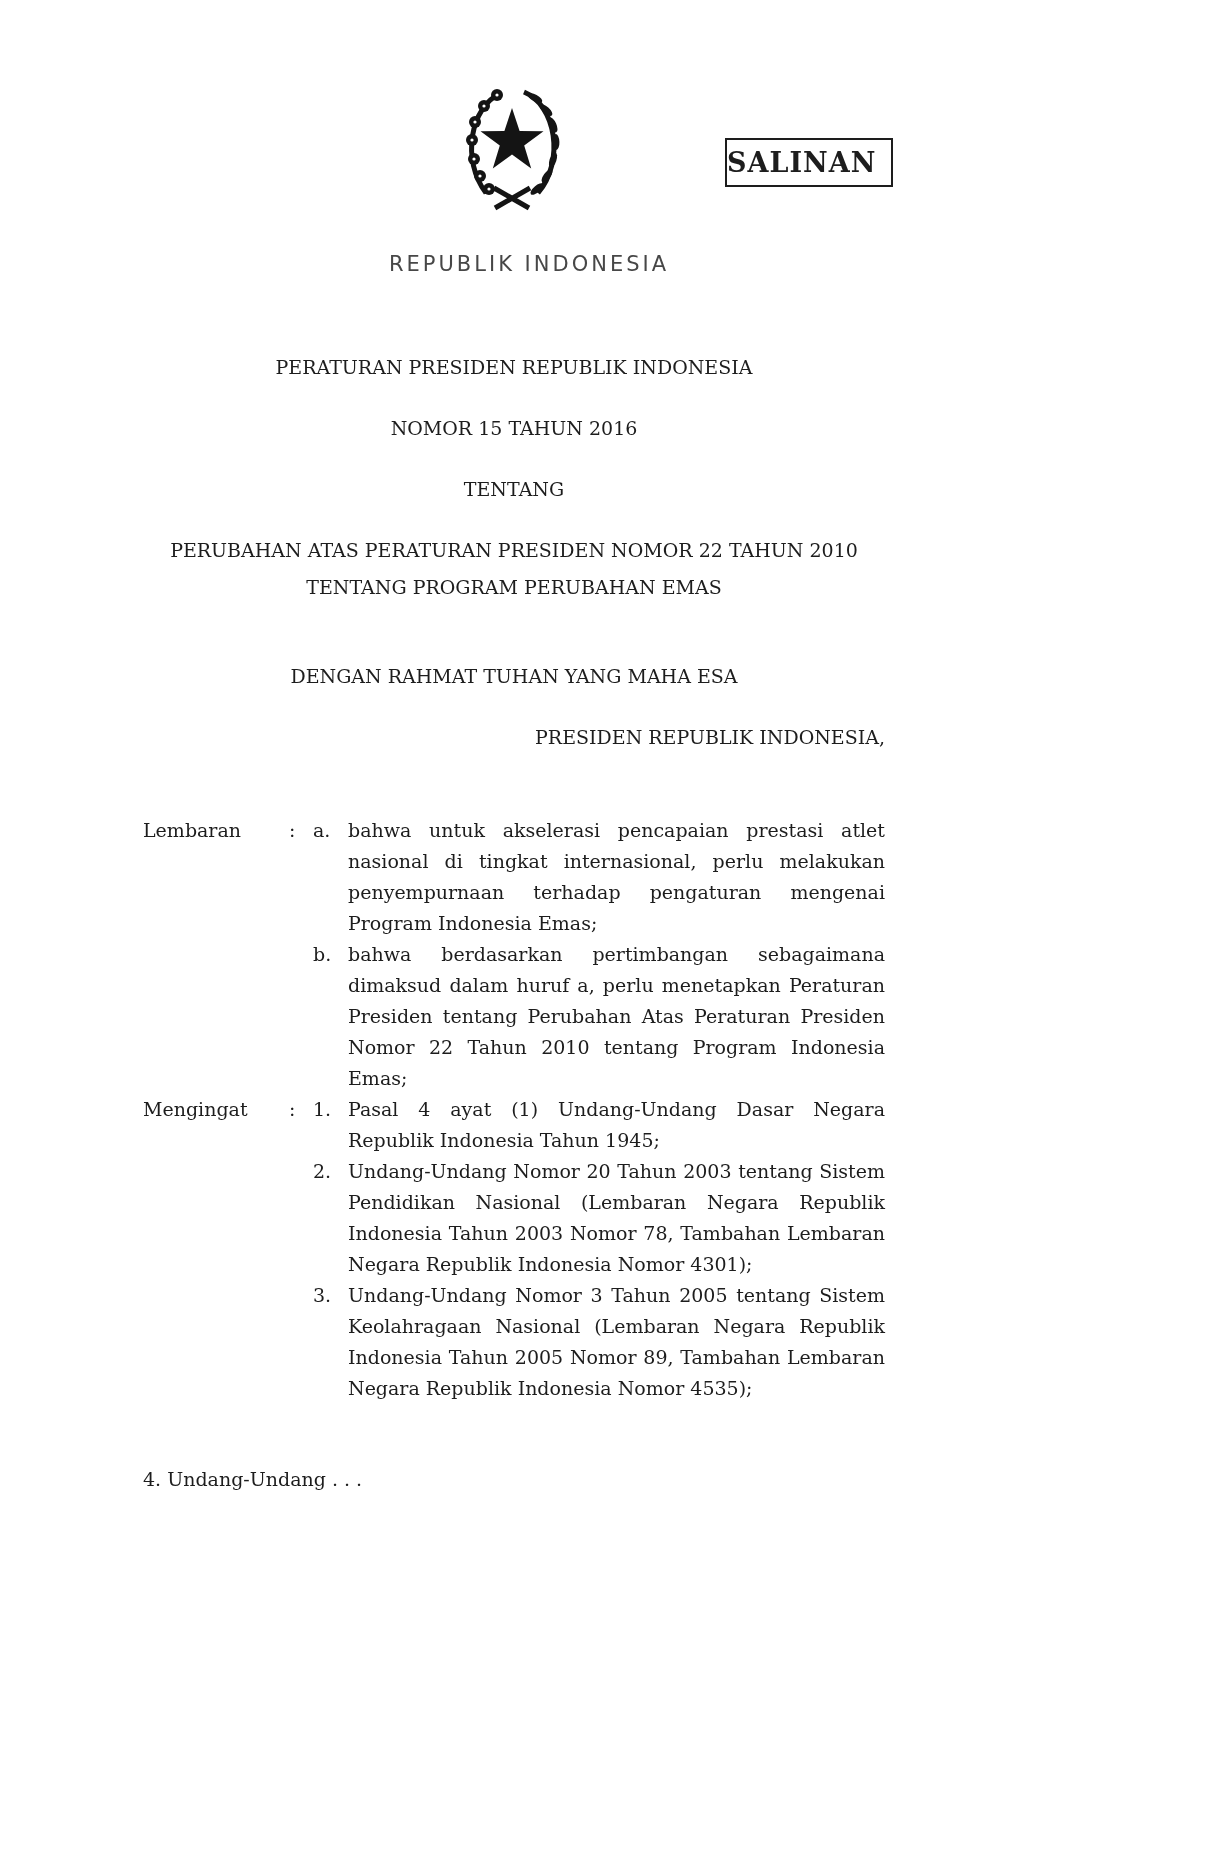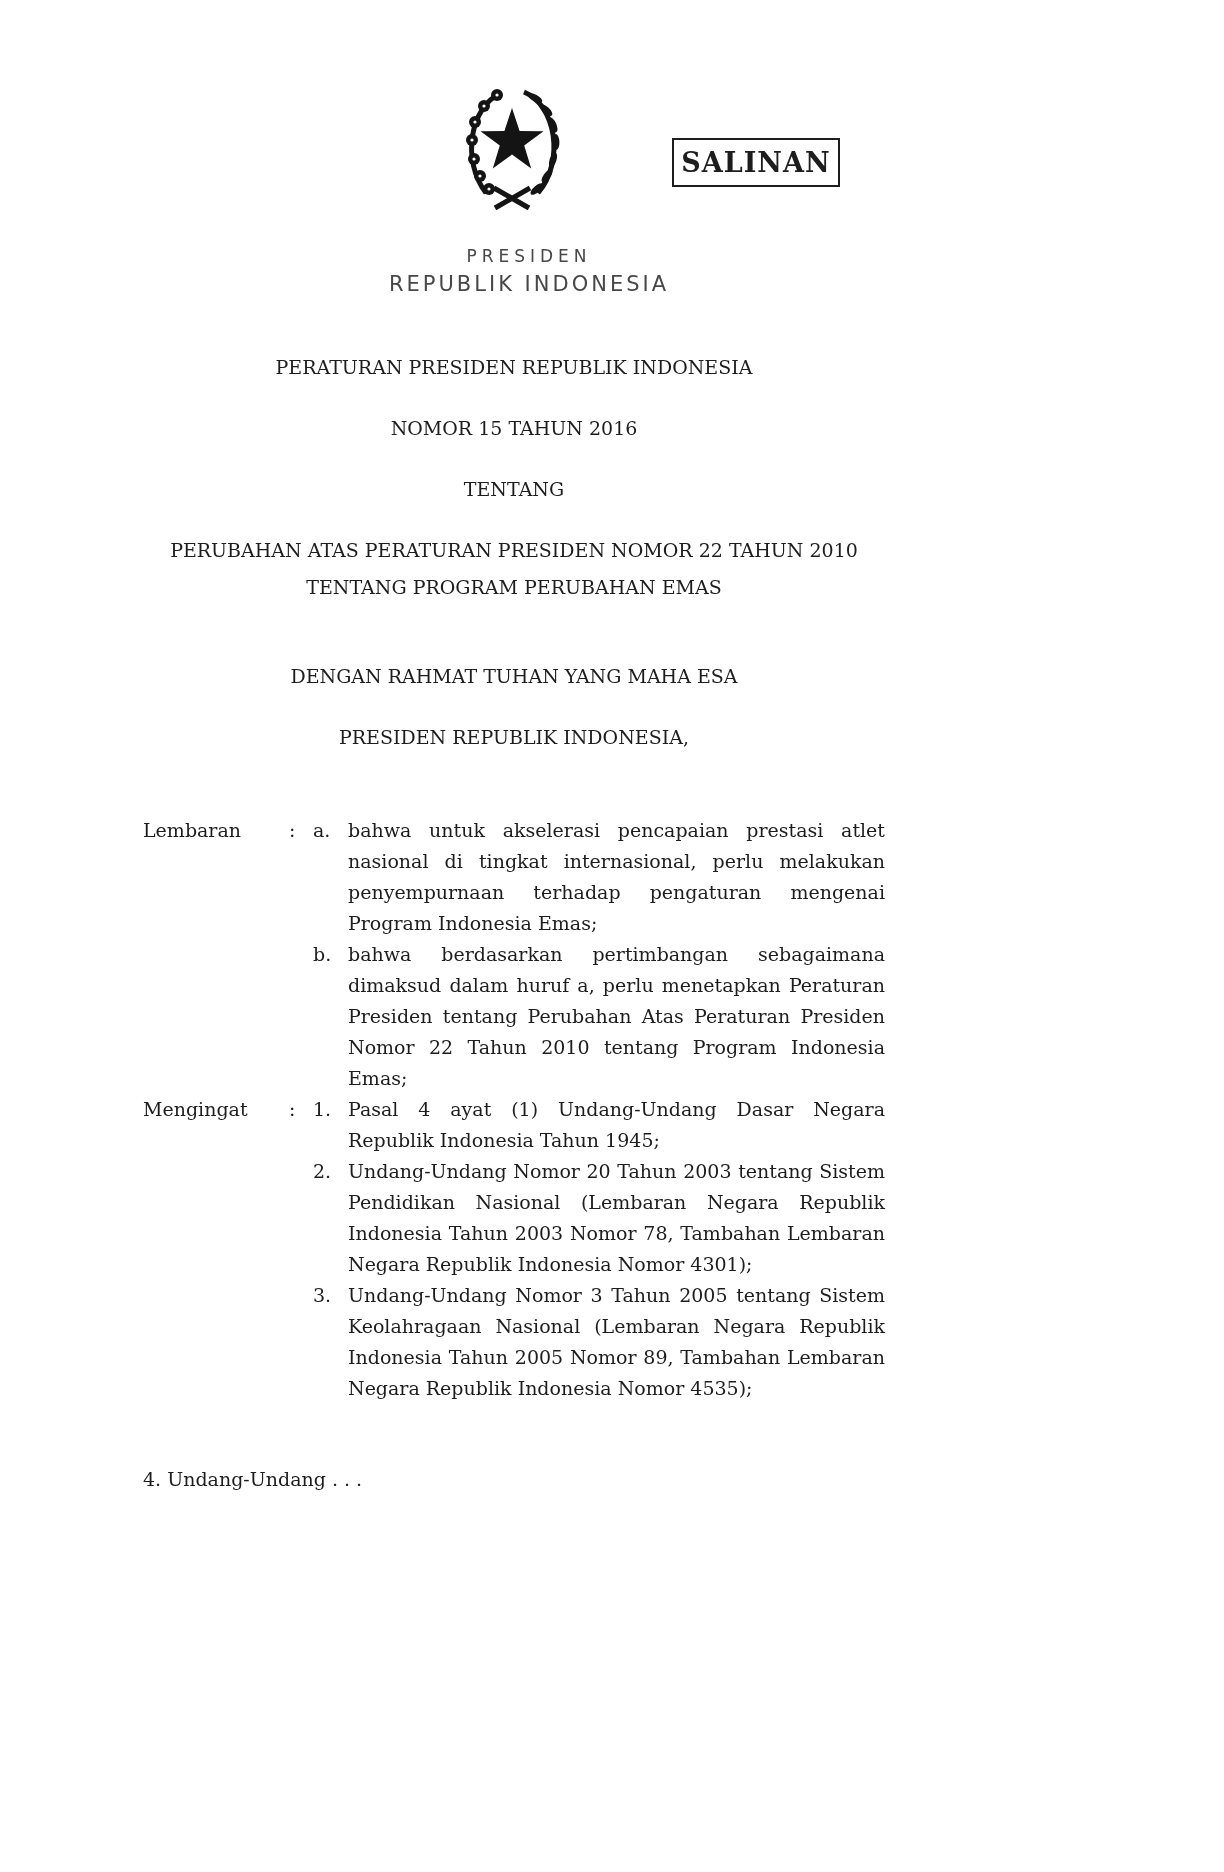--- a/index.html
+++ b/index.html
@@ -10,28 +10,27 @@
     height: 1872px;
     background: #ffffff;
     font-family: "DejaVu Serif", "Liberation Serif", serif;
     color: #1d1d1d;
     overflow: hidden;
   }
 
   
   .stamp-box {
     position: absolute;
-    left: 672px;
+    left: 725px;
     top: 138px;
     width: 168px;
     height: 49px;
     border: 2px solid #1d1d1d;
     display: flex;
     align-items: center;
-    justify-content: center;
   }
   .stamp-box span {
     font-size: 27px;
     font-weight: bold;
     letter-spacing: 1px;
   }
 
   
   .emblem {
     position: absolute;
@@ -61,21 +60,21 @@
     top: 352px;
     width: 742px;
     font-size: 19px;
     line-height: 31px;
   }
 
   .title-block { text-align: center; }
   .title-line { margin: 0 0 30px 0; }
   .title-line.tight { margin-bottom: 6px; }
   .title-line.gap-before { margin-top: 58px; }
-  .title-line.small-gap-before { margin-top: 30px; }
+  .title-line.small-gap-before { margin-top: 30px; text-align: right; }
 
   
   .clauses { margin-top: 62px; }
   .clause { display: flex; align-items: flex-start; }
   .clause-label { width: 146px; flex: none; }
   .clause-colon { width: 24px; flex: none; }
   .clause-items { flex: 1; min-width: 0; }
   .item { display: flex; align-items: flex-start; }
   .item-marker { width: 35px; flex: none; }
   .item-text { flex: 1; min-width: 0; text-align: justify; }
@@ -129,21 +128,20 @@
         <ellipse cx="116" cy="80" rx="8" ry="3.4" transform="rotate(108 116 80)"></ellipse>
         <ellipse cx="110" cy="96" rx="8" ry="3.4" transform="rotate(126 110 96)"></ellipse>
         <ellipse cx="100" cy="109" rx="8" ry="3.4" transform="rotate(140 100 109)"></ellipse>
       </g>
 
       <path d="M58 128 L93 108 M57 108 L92 128" stroke="#141414" stroke-width="5" fill="none"></path>
     </svg>
   </div>
 
   <div class="letterhead">
-    <div class="lh1">PRESIDEN</div>
     <div class="lh2">REPUBLIK INDONESIA</div>
   </div>
 
   <div class="content">
 
     <div class="title-block">
       <p class="title-line">PERATURAN PRESIDEN REPUBLIK INDONESIA</p>
       <p class="title-line">NOMOR 15 TAHUN 2016</p>
       <p class="title-line">TENTANG</p>
       <p class="title-line tight">PERUBAHAN ATAS PERATURAN PRESIDEN NOMOR 22 TAHUN 2010</p>

